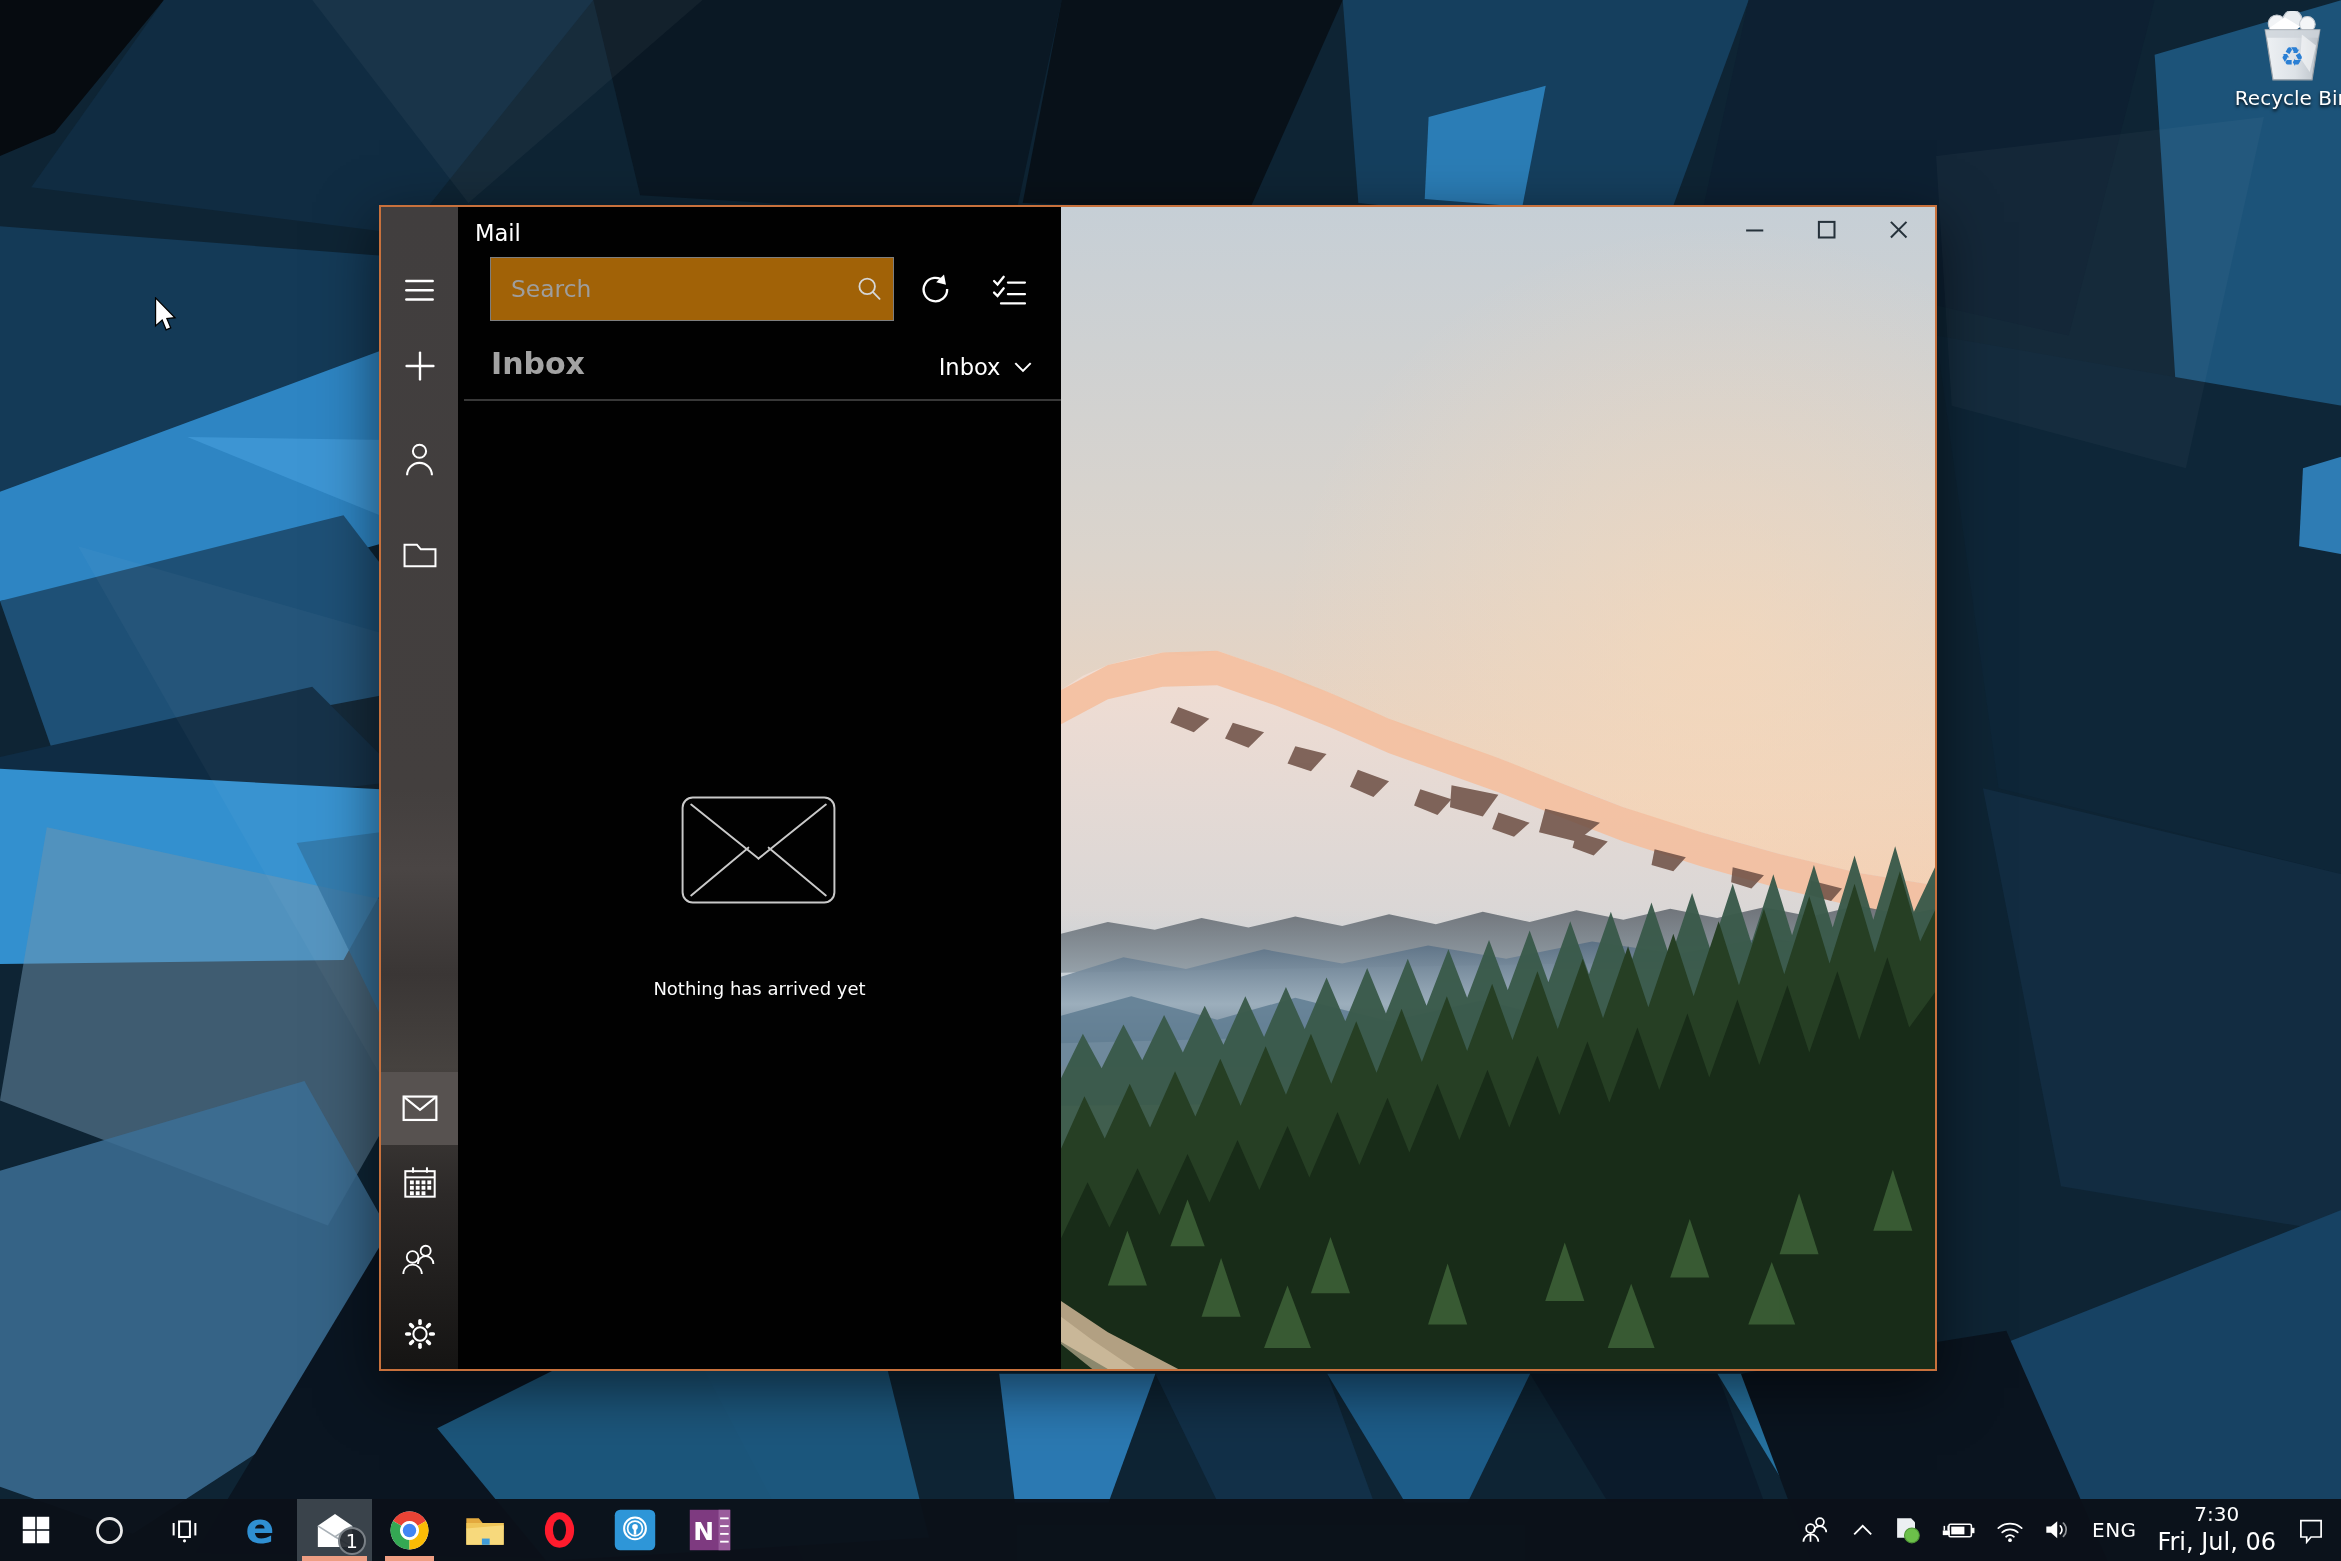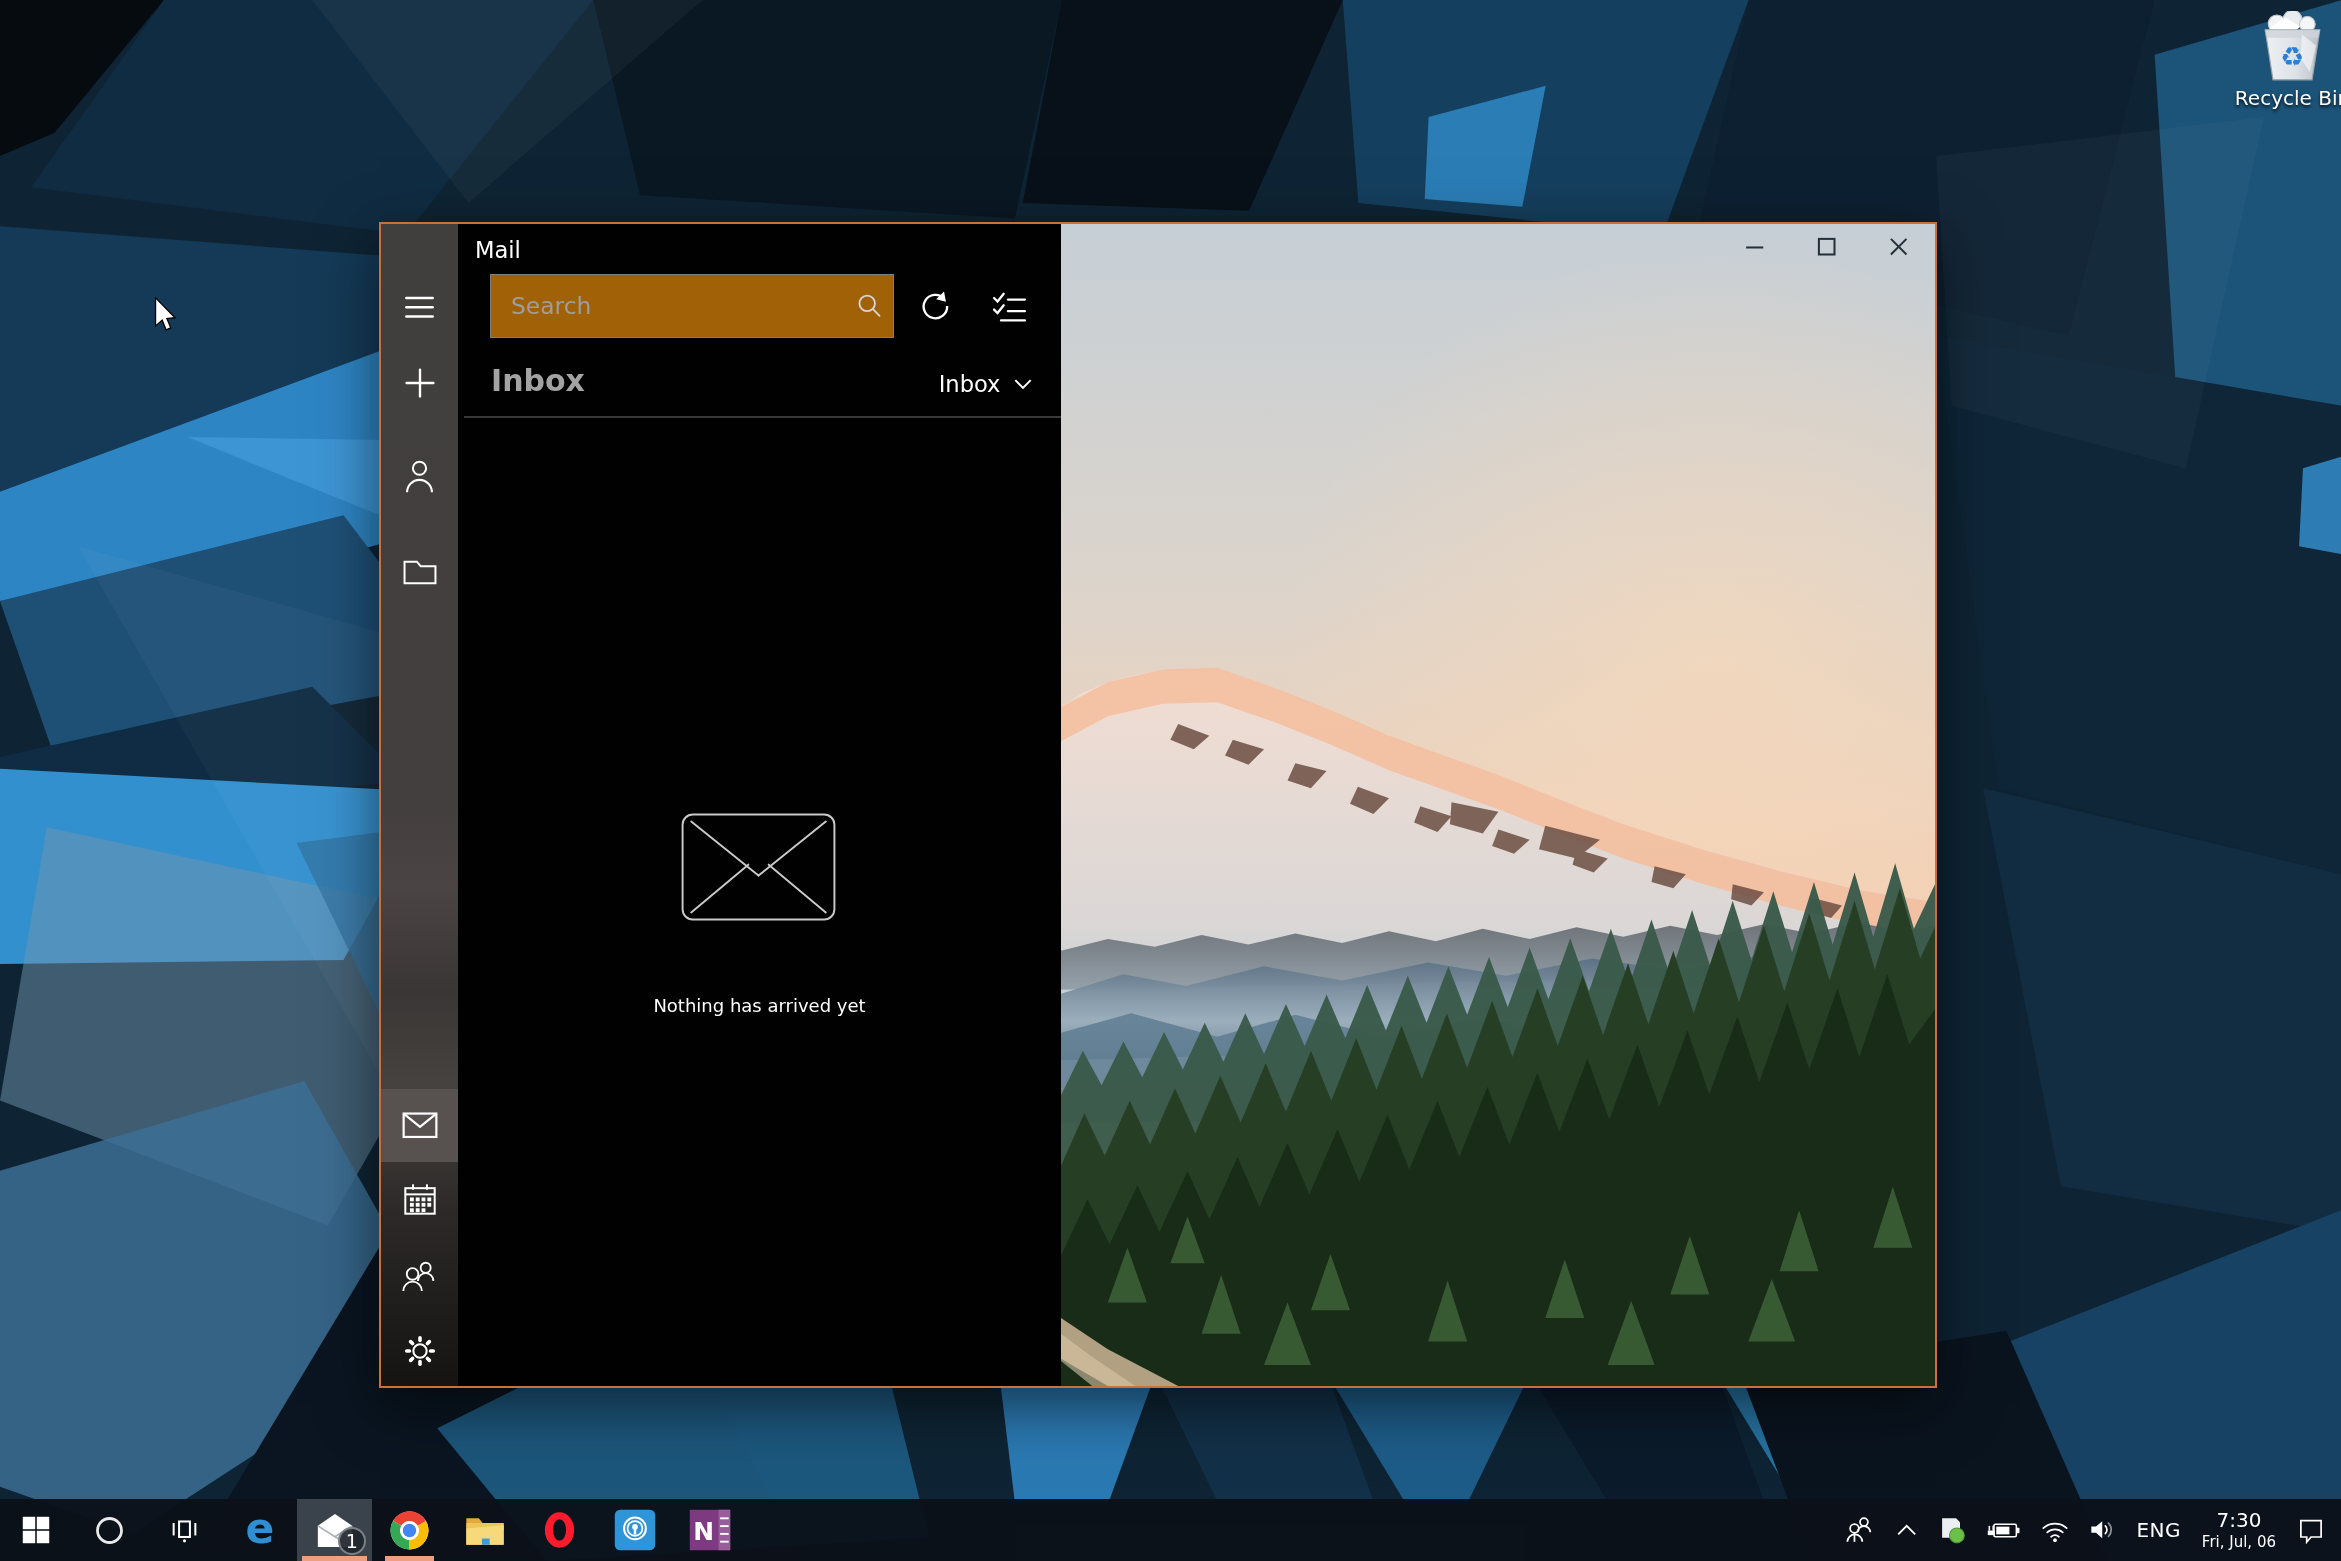--- a/index.html
+++ b/index.html
@@ -15,21 +15,21 @@
   .wallpaper{position:absolute;left:0;top:0;width:2342px;height:1561px}
 
   
   .recycle-bin{position:absolute;left:2226px;top:11px;width:133px;text-align:center;color:#fff;z-index:2}
   .rb-label{font-size:20px;margin-top:3.1px;text-shadow:0 1.6px 3.1px rgba(0,0,0,.9)}
 
   
   .mail-window{
     position:absolute;left:379px;top:205px;width:1558px;height:1166px;
     border:2.3px solid #c8713c;box-sizing:border-box;display:flex;
-    box-shadow:0 17px 55px rgba(0,0,0,.55);z-index:3;margin-top:17px;
+    box-shadow:0 17px 55px rgba(0,0,0,.55);z-index:3;
   }
   .sidebar{
     width:77px;flex:none;position:relative;
     background:linear-gradient(180deg,#413e3e 0%,#433f3e 50%,#4a4544 57%,#3a3635 66%,#46423f 74%,#2c2928 85%,#151413 100%);
   }
   .side-btn{position:absolute;left:0;width:77px;height:73px;display:flex;align-items:center;justify-content:center;background:none;border:0;padding:0}
   .side-btn.selected{background:#575250}
 
   .list-pane{width:603px;flex:none;background:#010101;position:relative;color:#fff}
   .app-title{position:absolute;left:17px;top:12.5px;font-size:22.6px;color:#fff}
@@ -71,21 +71,21 @@
   .badge{
     position:absolute;right:6.2px;bottom:6.2px;width:28px;height:28px;border-radius:50%;
     border:2.3px solid #7a8086;background:rgba(33,38,44,.92);color:#fff;font-size:19px;
     display:flex;align-items:center;justify-content:center;box-sizing:border-box;
   }
   .tray{margin-left:auto;display:flex;align-items:center;height:100%}
   .tray-btn{height:62px;display:flex;align-items:center;justify-content:center;background:none;border:0;padding:12px 10px;color:#fff}
   .tray-text{font-size:20px;color:#fff;letter-spacing:0.4px}
   .clock{display:flex;flex-direction:column;align-items:center;justify-content:center;color:#fff;line-height:1.3;padding:0 11px}
   .clock .time{font-size:20px}
-  .clock .date{font-size:15px}
+  .clock .date{font-size:24px}
 
   .cursor{position:absolute;left:154px;top:297px;z-index:9}
 </style>
 </head>
 <body>
 
 <svg class="wallpaper" viewBox="0 0 3000 2000" preserveAspectRatio="none">
   <rect width="3000" height="2000" fill="#0e2434"></rect>
   <g>
     <polygon points="0,0 210,0 70,170 0,200" fill="#060b10"></polygon>

